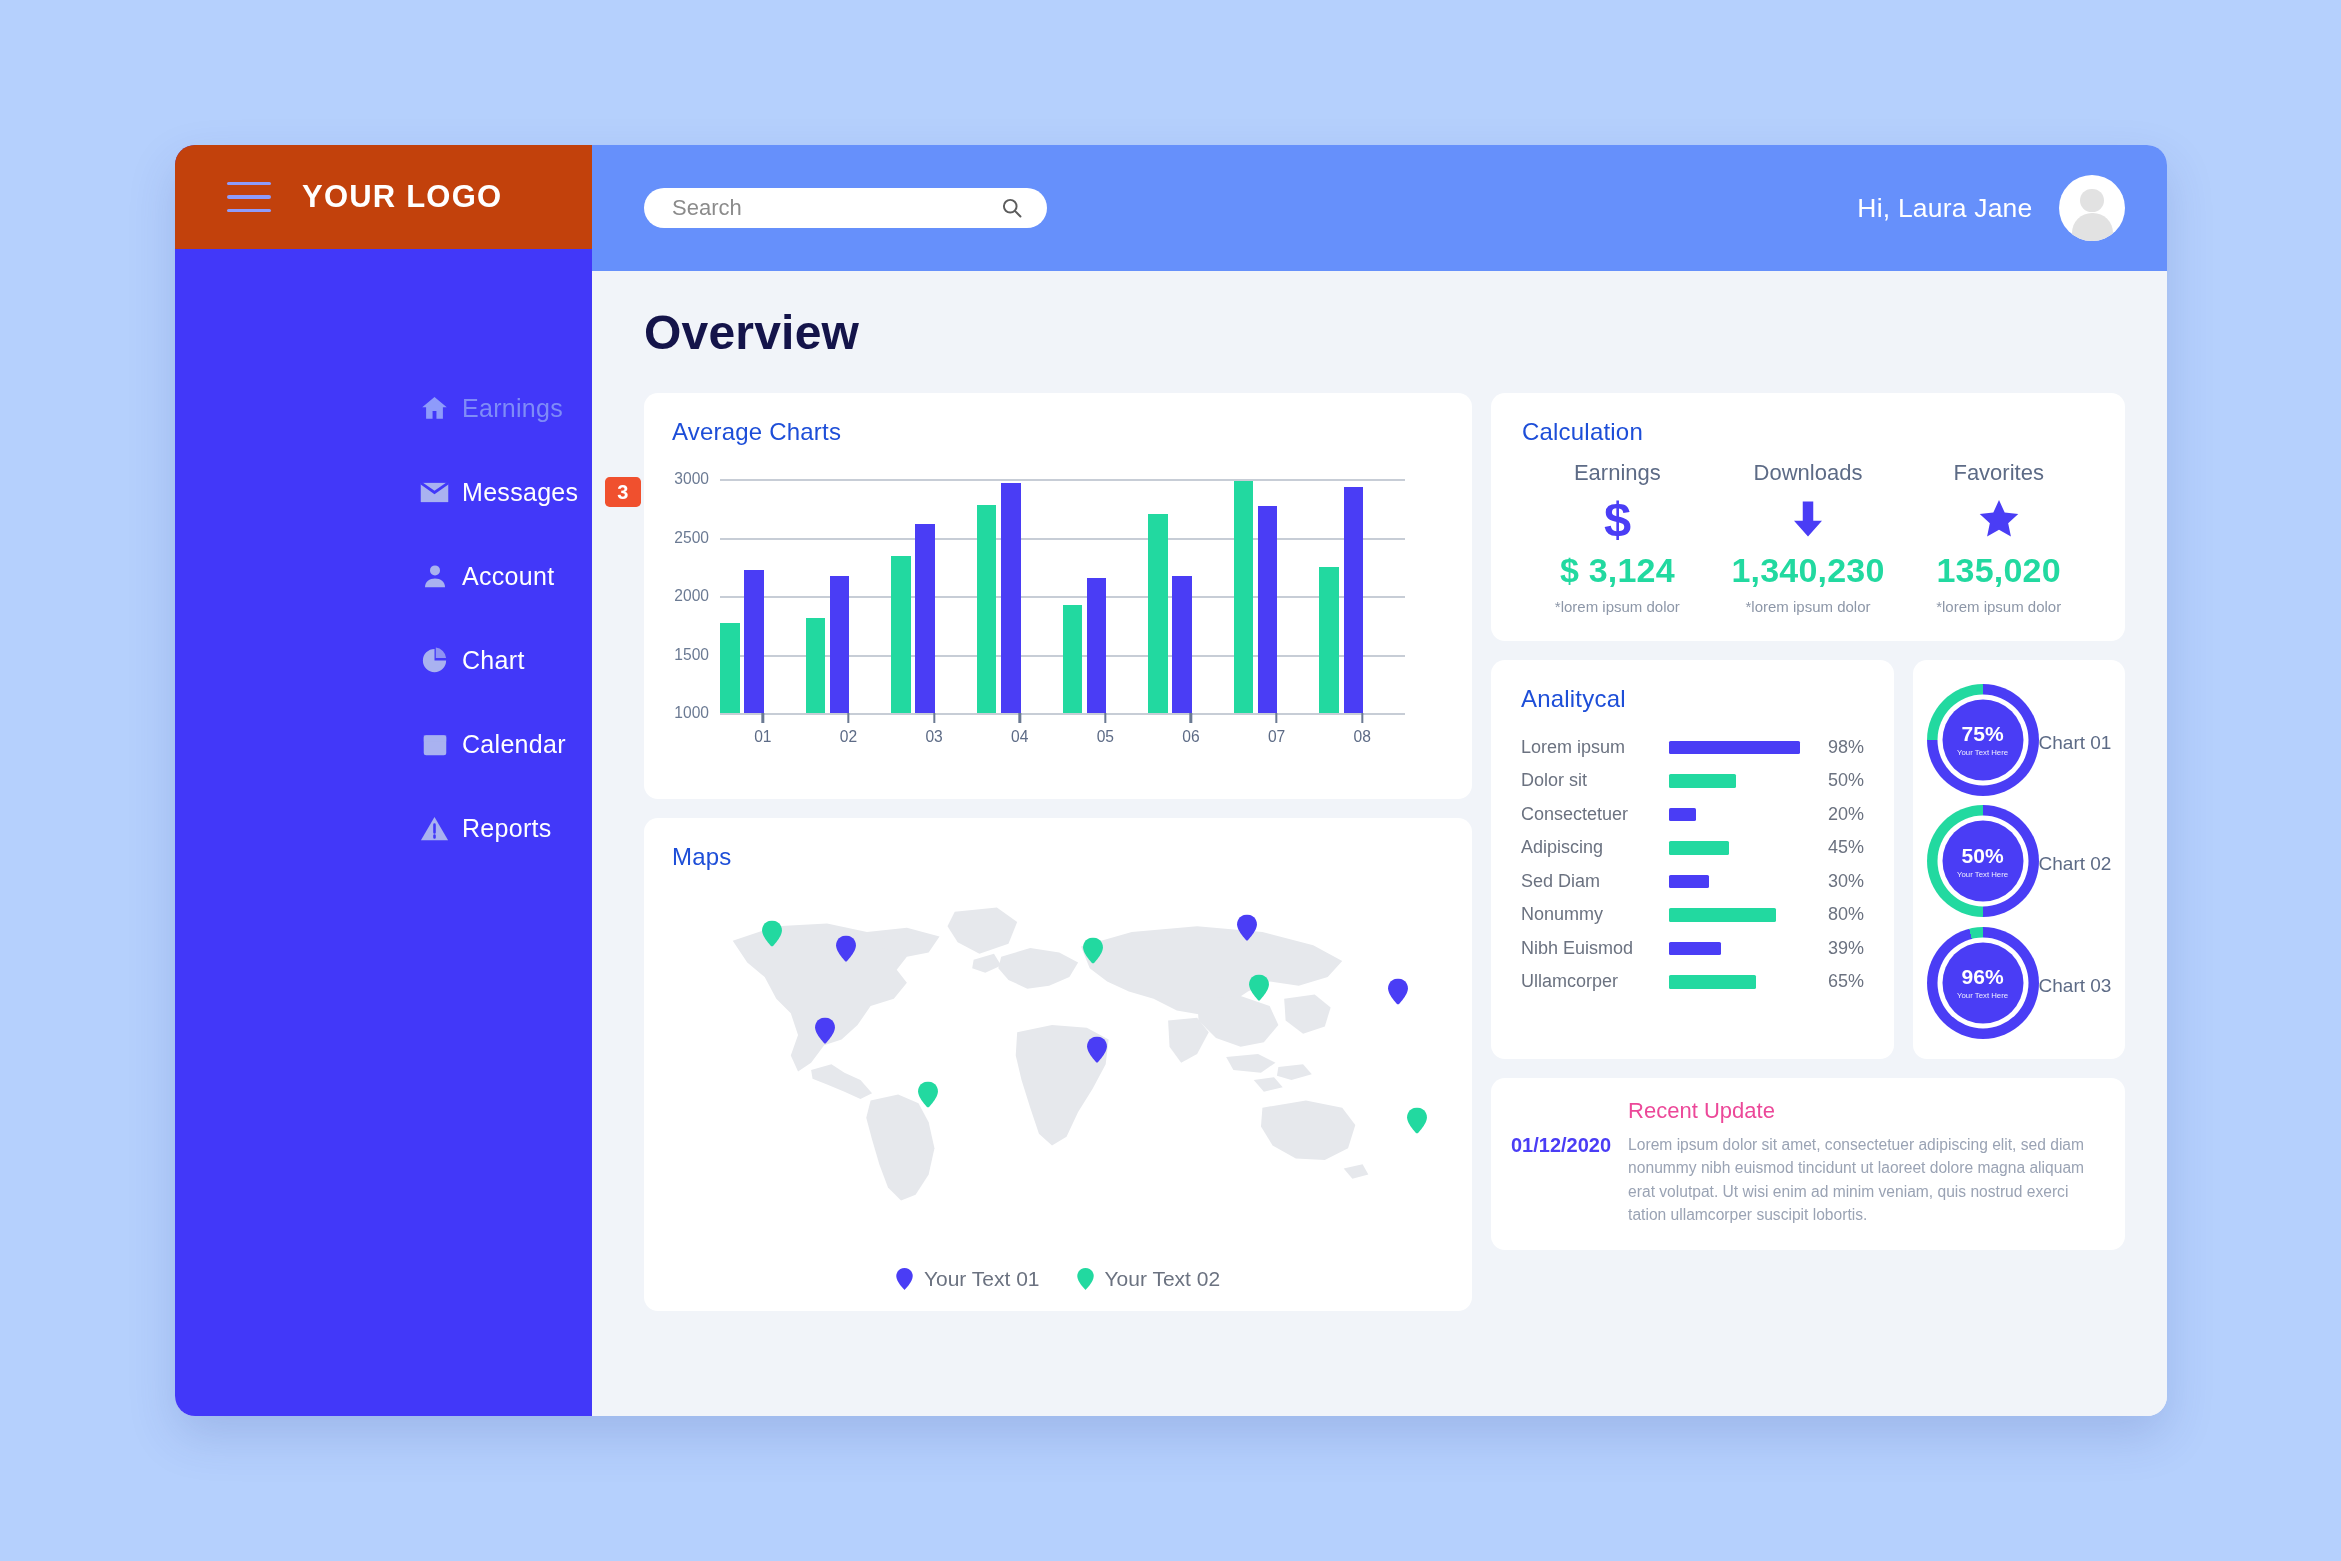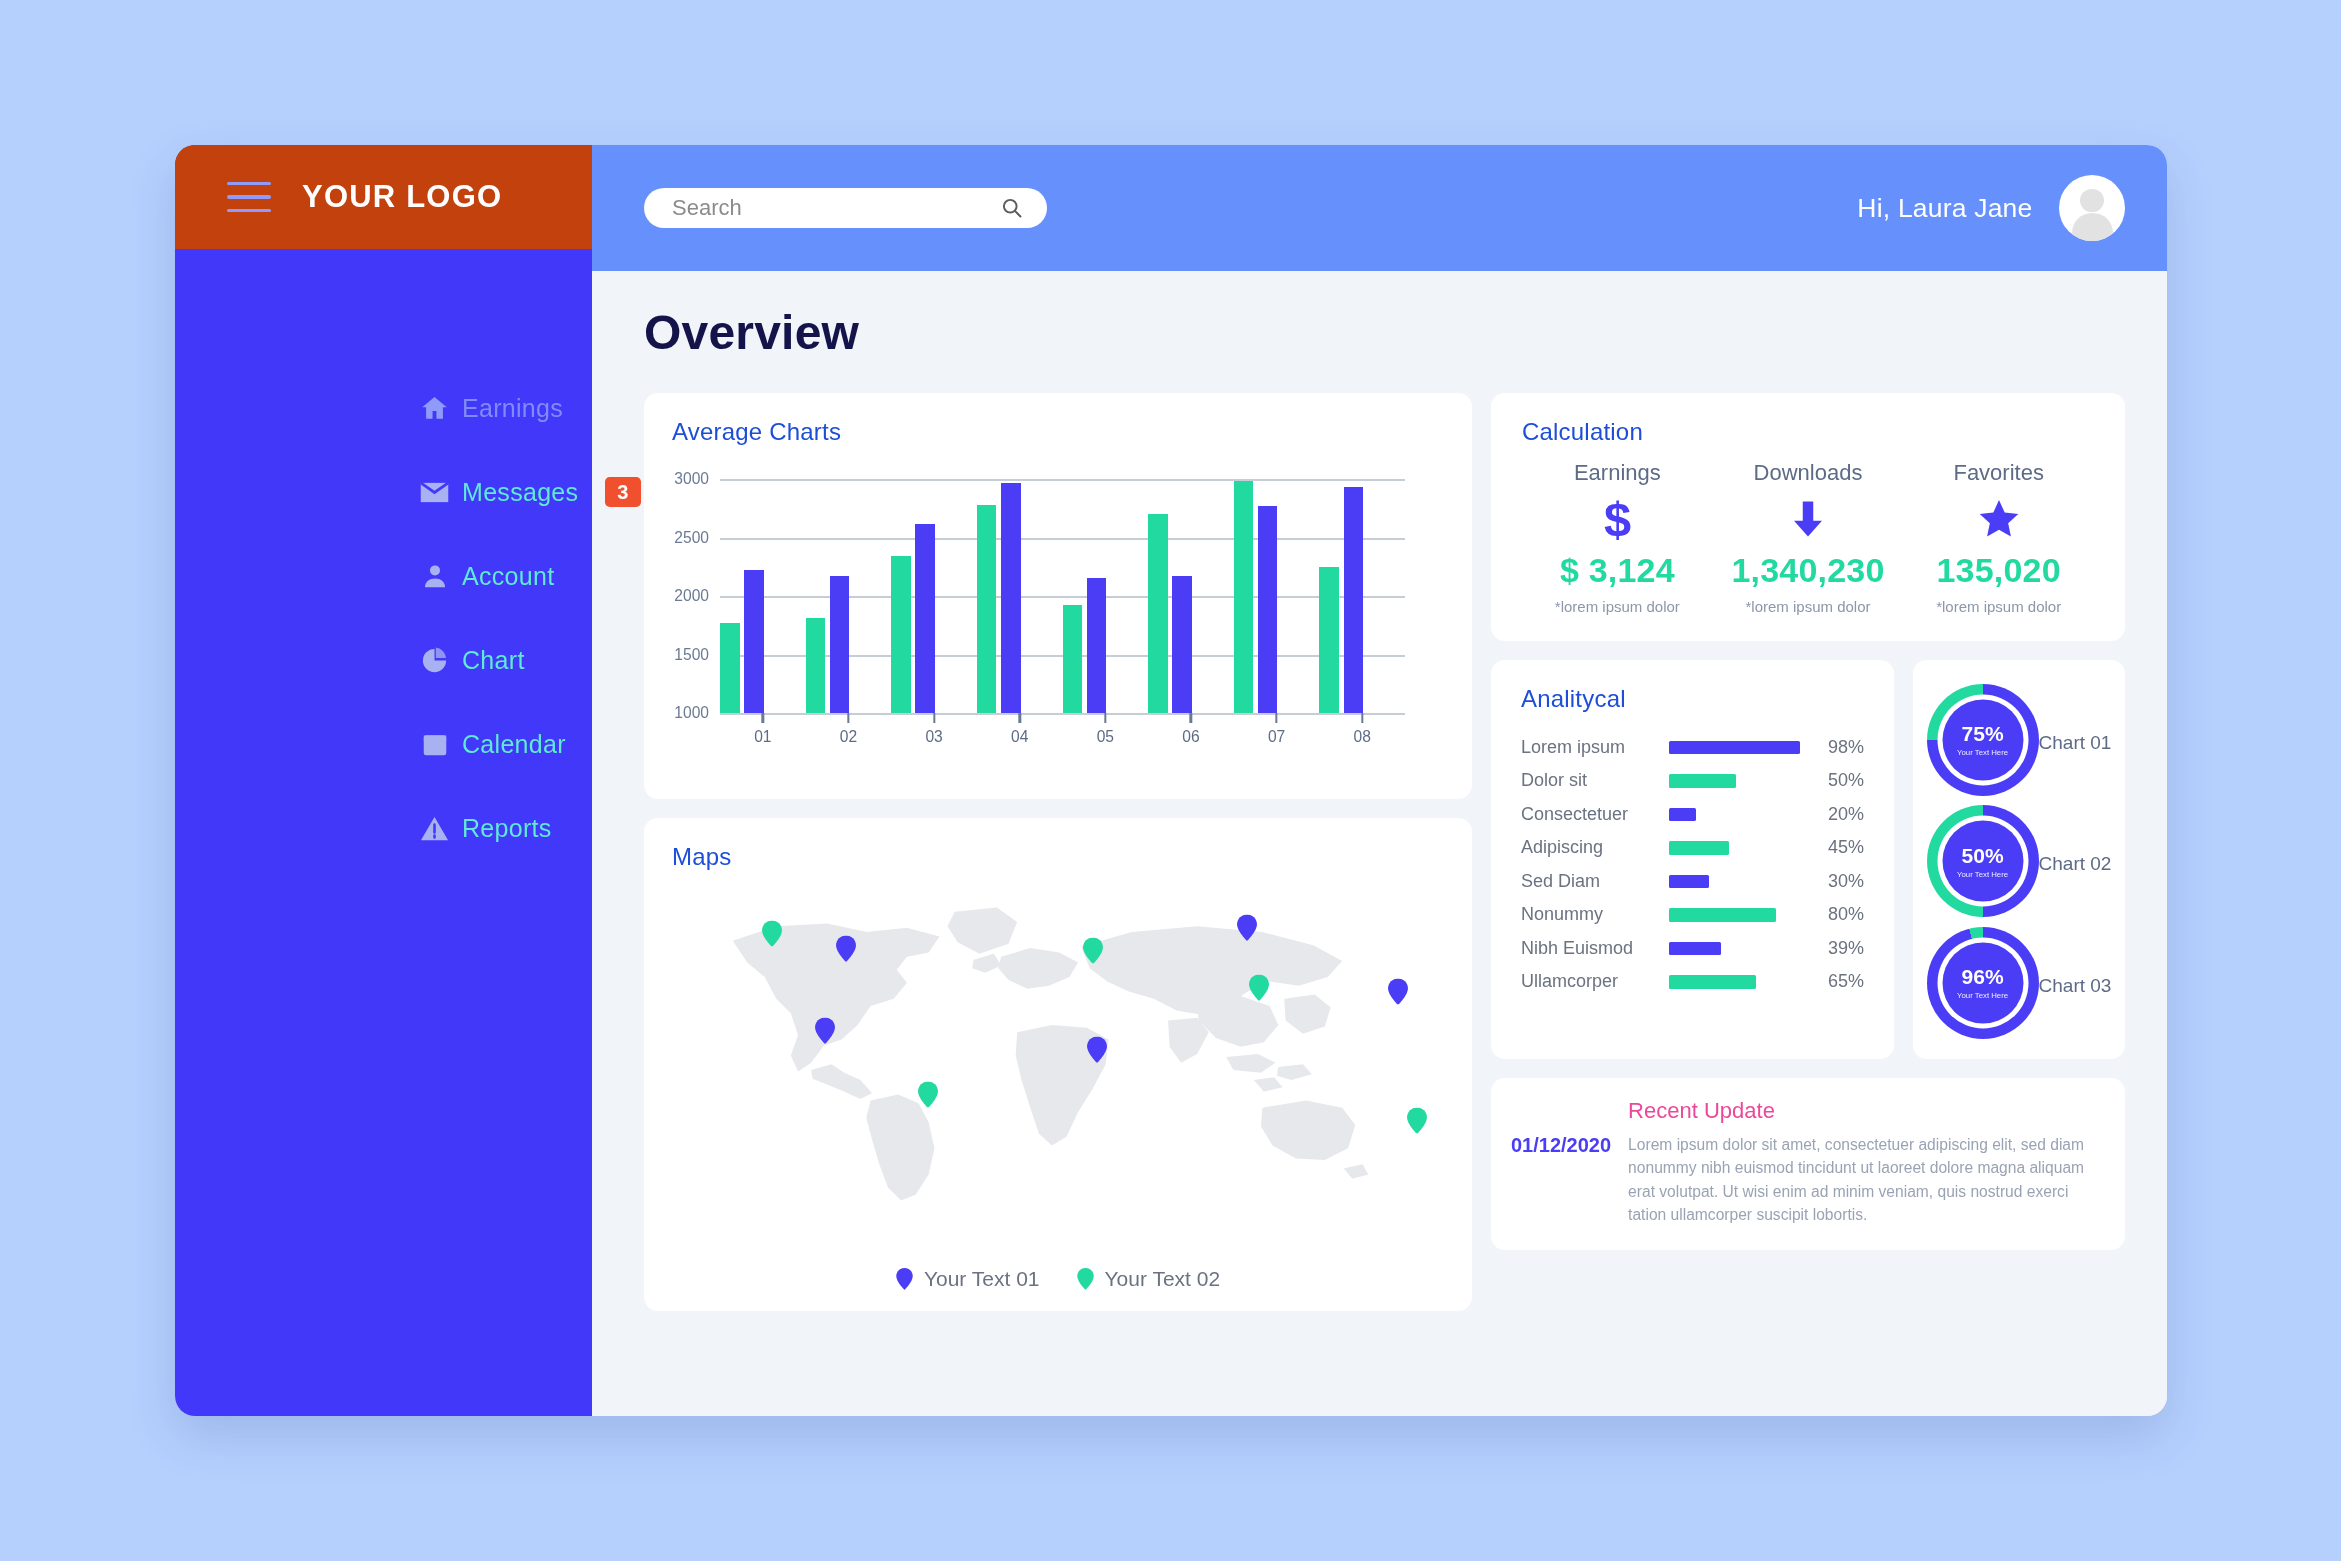--- a/index.html
+++ b/index.html
@@ -50,21 +50,21 @@
     position: relative;
     cursor: pointer;
   }
   .nav-ico {
     position:absolute; left: 239px;
     width:41px; height:41px;
     display:flex; align-items:center; justify-content:center;
   }
   .nav-label {
     margin-left: 56px;
-    font-size: 25px; color:#5eead4; letter-spacing:0.3px; white-space:nowrap;
+    font-size: 25px; color:#ffffff; letter-spacing:0.3px; white-space:nowrap;
   }
   .nav-item.dim .nav-label { color:#7f8cf7; }
   .nav-item.dim .nav-ico svg { fill:#8e9bfb; }
   .nav-ico svg { fill:#a9b2f0; }
   .badge {
     margin-left: 26.5px;
     background:#f0502e; color:#fff;
     font-size:20px; font-weight:600;
     border-radius:4.7px;
     padding: 3.9px 12.5px;

